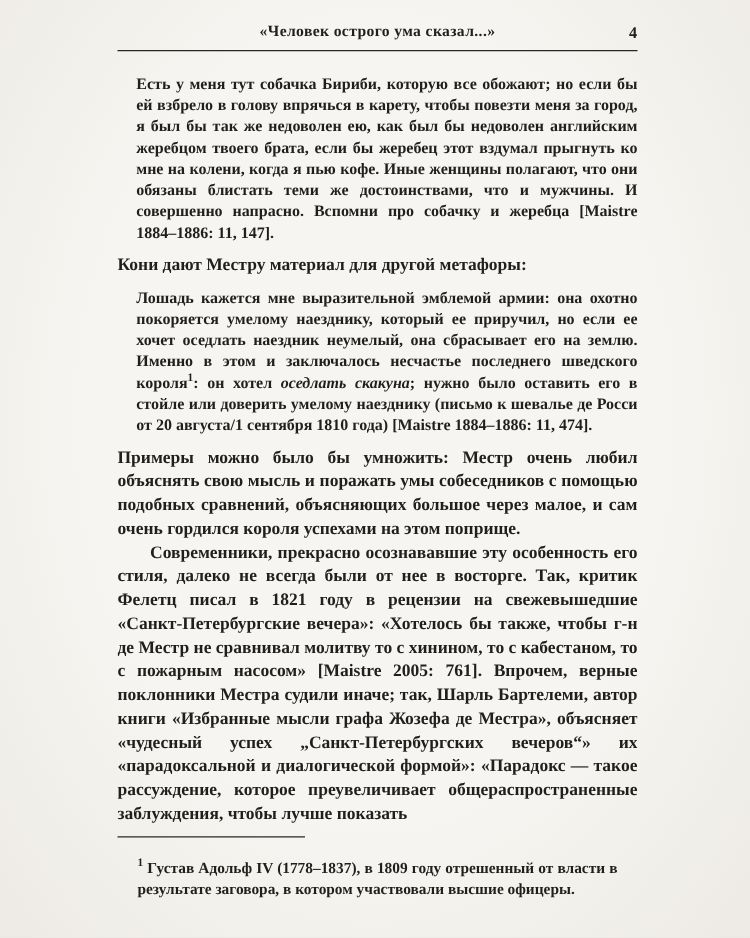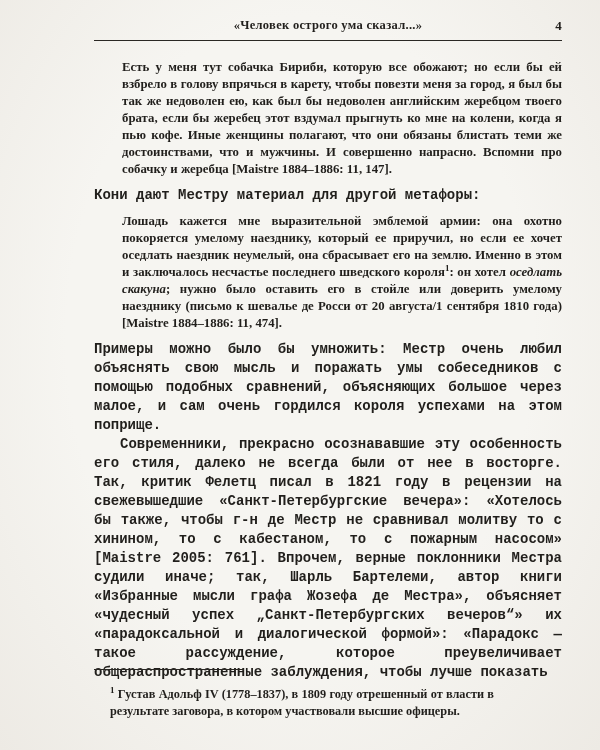--- a/index.html
+++ b/index.html
@@ -8,21 +8,21 @@
     width: 600px; height: 750px; overflow: hidden;
     background: #e9e7e2;
     font-family: "Liberation Serif", "DejaVu Serif", serif;
   }
   .page {
     position: relative;
     width: 600px; height: 750px;
     background: radial-gradient(ellipse at 50% 45%, #f6f5f1 55%, #edeae4 100%);
     color: #211f1c;
     font-weight: bold;
-    padding: 18px 38px 0 94px;
+    padding: 18px 90px 0 94px;
   }
   .running-head {
     position: relative;
     height: 17px;
     font-size: 12.5px;
     letter-spacing: .3px;
     text-align: center;
   }
   .page-number {
     position: absolute; right: 0; top: 0;
@@ -33,30 +33,29 @@
     border-top: 1.5px solid #2a2824;
     margin: 5px 0 0 0;
   }
   .content {
     padding-top: 10px;
     max-height: 640px;
     overflow: hidden;
     text-align: justify;
   }
   blockquote.extract {
-    margin: 8px 0 8px 28px;
+    margin: 8px 0 8px 15px;
     font-size: 12.8px;
     line-height: 17px;
     text-align: justify;
   }
   p.body-par {
     margin: 0;
     font-size: 14px;
     line-height: 19px;
-    font-family: Liberation Mono, monospace;
   }
   p.indent { text-indent: 26px; }
   sup { font-size: 9px; line-height: 0; }
   .footnote-block {
     position: absolute;
     left: 94px; right: 90px; bottom: 15px;
   }
   .footnote-rule {
     border: none;
     border-top: 1.3px solid #2a2824;

